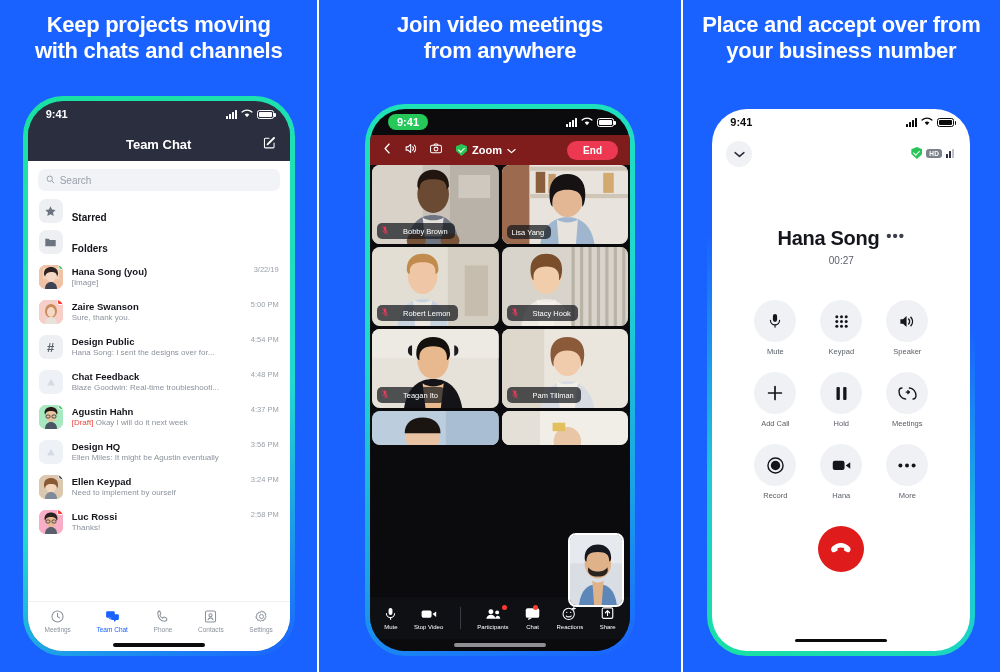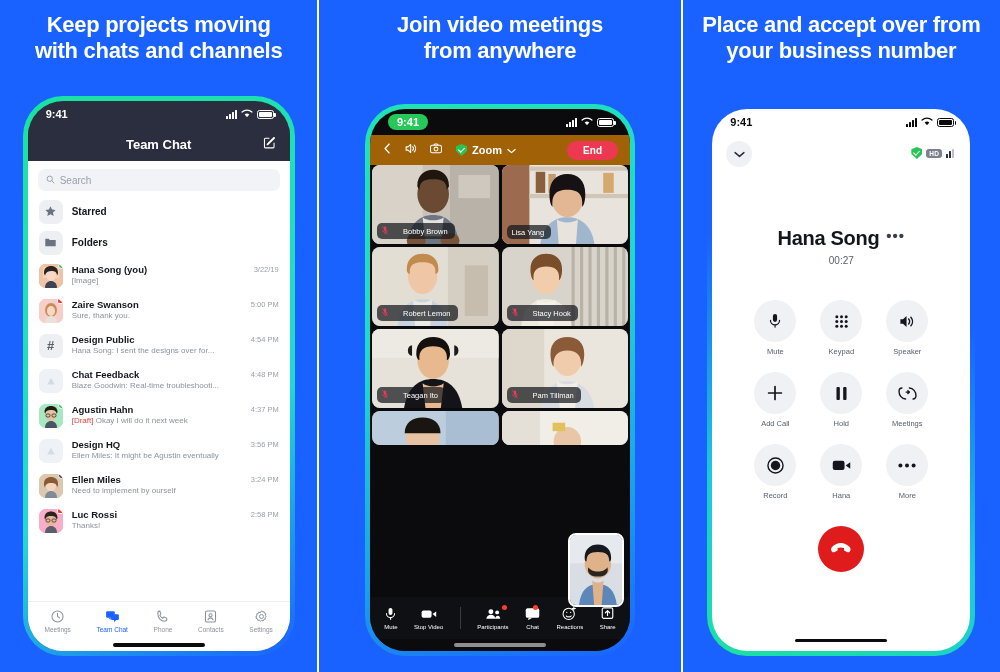--- a/index.html
+++ b/index.html
@@ -92,21 +92,21 @@
   .tc-title { color:#fff; font-size:13px; font-weight:600; }
   .tc-compose { position:absolute; right:14px; top:50%; transform:translateY(-50%); color:#fff; }
   .tc-body { background:#fff; height:calc(100% - 60px); display:flex; flex-direction:column; }
   .tc-searchwrap { padding:8px 10px 5px 10px; }
   .tc-search {
     background:#F1F3F6; border-radius:7px; height:22px;
     display:flex; align-items:center; gap:5px; padding:0 8px;
     font-size:10px; color:#9AA0AA;
   }
   .tc-list { flex:1; overflow:hidden; }
-  .tc-row { display:flex; align-items:center; padding:4px 11px; gap:9px; height:35px; }
+  .tc-row { display:flex; align-items:flex-end; padding:4px 11px; gap:9px; height:35px; }
   .tc-row.shortcut { height:31px; }
   .tc-ava {
     width:24px;height:24px;border-radius:7px;flex:0 0 24px;
     position:relative; display:flex;align-items:center;justify-content:center;
     font-size:12px; overflow:hidden;
   }
   .tc-ava.grey { background:#EDEFF2; color:#6B7280; }
   .tc-dot { position:absolute; right:-2px; top:-2px; width:7px;height:7px;border-radius:50%;
             border:1.4px solid #fff; }
   .tc-dot.green{background:#27C555;}
@@ -129,21 +129,21 @@
   .tc-tab.active { color:#1A62FF; }
   .tc-tab span { font-size:6.5px; }
   .homebar { height:12px; display:flex;align-items:center;justify-content:center;background:#fff;}
   .homebar i { width:92px;height:3.5px;border-radius:2px;background:#0B0B0D;display:block;}
   .homebar.dark { background:#0B0B0D; }
   .homebar.dark i { background:#8E8E93; }
 
   
   .vm-toolbar {
     height:30px; display:flex; align-items:center; gap:11px; padding:0 12px;
-    color:#fff; background:#a16207;
+    color:#fff; background:#7f1d1d;
   }
   .vm-brand { display:flex;align-items:center;gap:5px;font-size:11px;font-weight:600;margin-left:2px;}
   .vm-shield { width:11px;height:12px; background:#27C555;
     clip-path: polygon(50% 0%, 100% 18%, 100% 58%, 50% 100%, 0% 58%, 0% 18%);
     display:flex;align-items:center;justify-content:center;}
   .vm-shield::after{content:"";width:5px;height:2.5px;border-left:1.3px solid #fff;border-bottom:1.3px solid #fff;transform:rotate(-45deg) translate(0px,-1px);}
   .vm-end {
     margin-left:auto; background:#EC3951; color:#fff; font-size:10px; font-weight:600;
     border-radius:11px; padding:4px 16px; border:none;
   }
@@ -391,21 +391,21 @@
               <div class="tc-ava" style="background:#D9C3A8">
                 <svg class="ph" viewBox="0 0 24 24">
                     <rect width="24" height="24" fill="#DCC8AE"></rect>
                     <ellipse cx="12" cy="11" rx="5.5" ry="6.5" fill="#F2D6BD"></ellipse>
                     <path d="M5 10c0-5 3-7 7-7s7 2 7 7c0 3-1 2-1 4 0-4-2-5-6-5S6 11 6 14c0-2-1-1-1-4z" fill="#8A5A34"></path>
                     <path d="M6 24c0-5 3-7 6-7s6 2 6 7z" fill="#7E8B99"></path>
                   </svg>
                 <span class="tc-dot dark"></span>
               </div>
               <div class="tc-meta">
-                <div class="tc-name">Ellen Miles</div>
+                <div class="tc-name">Ellen Keypad</div>
                 <div class="tc-sub">Need to implement by ourself</div>
               </div>
               <div class="tc-time">3:24 PM</div>
             </div>
 
             <div class="tc-row">
               <div class="tc-ava" style="background:#F6A8C0">
                 <svg class="ph" viewBox="0 0 24 24">
                     <rect width="24" height="24" fill="#F7AEC6"></rect>
                     <ellipse cx="12" cy="11" rx="5" ry="6" fill="#E8B894"></ellipse>

